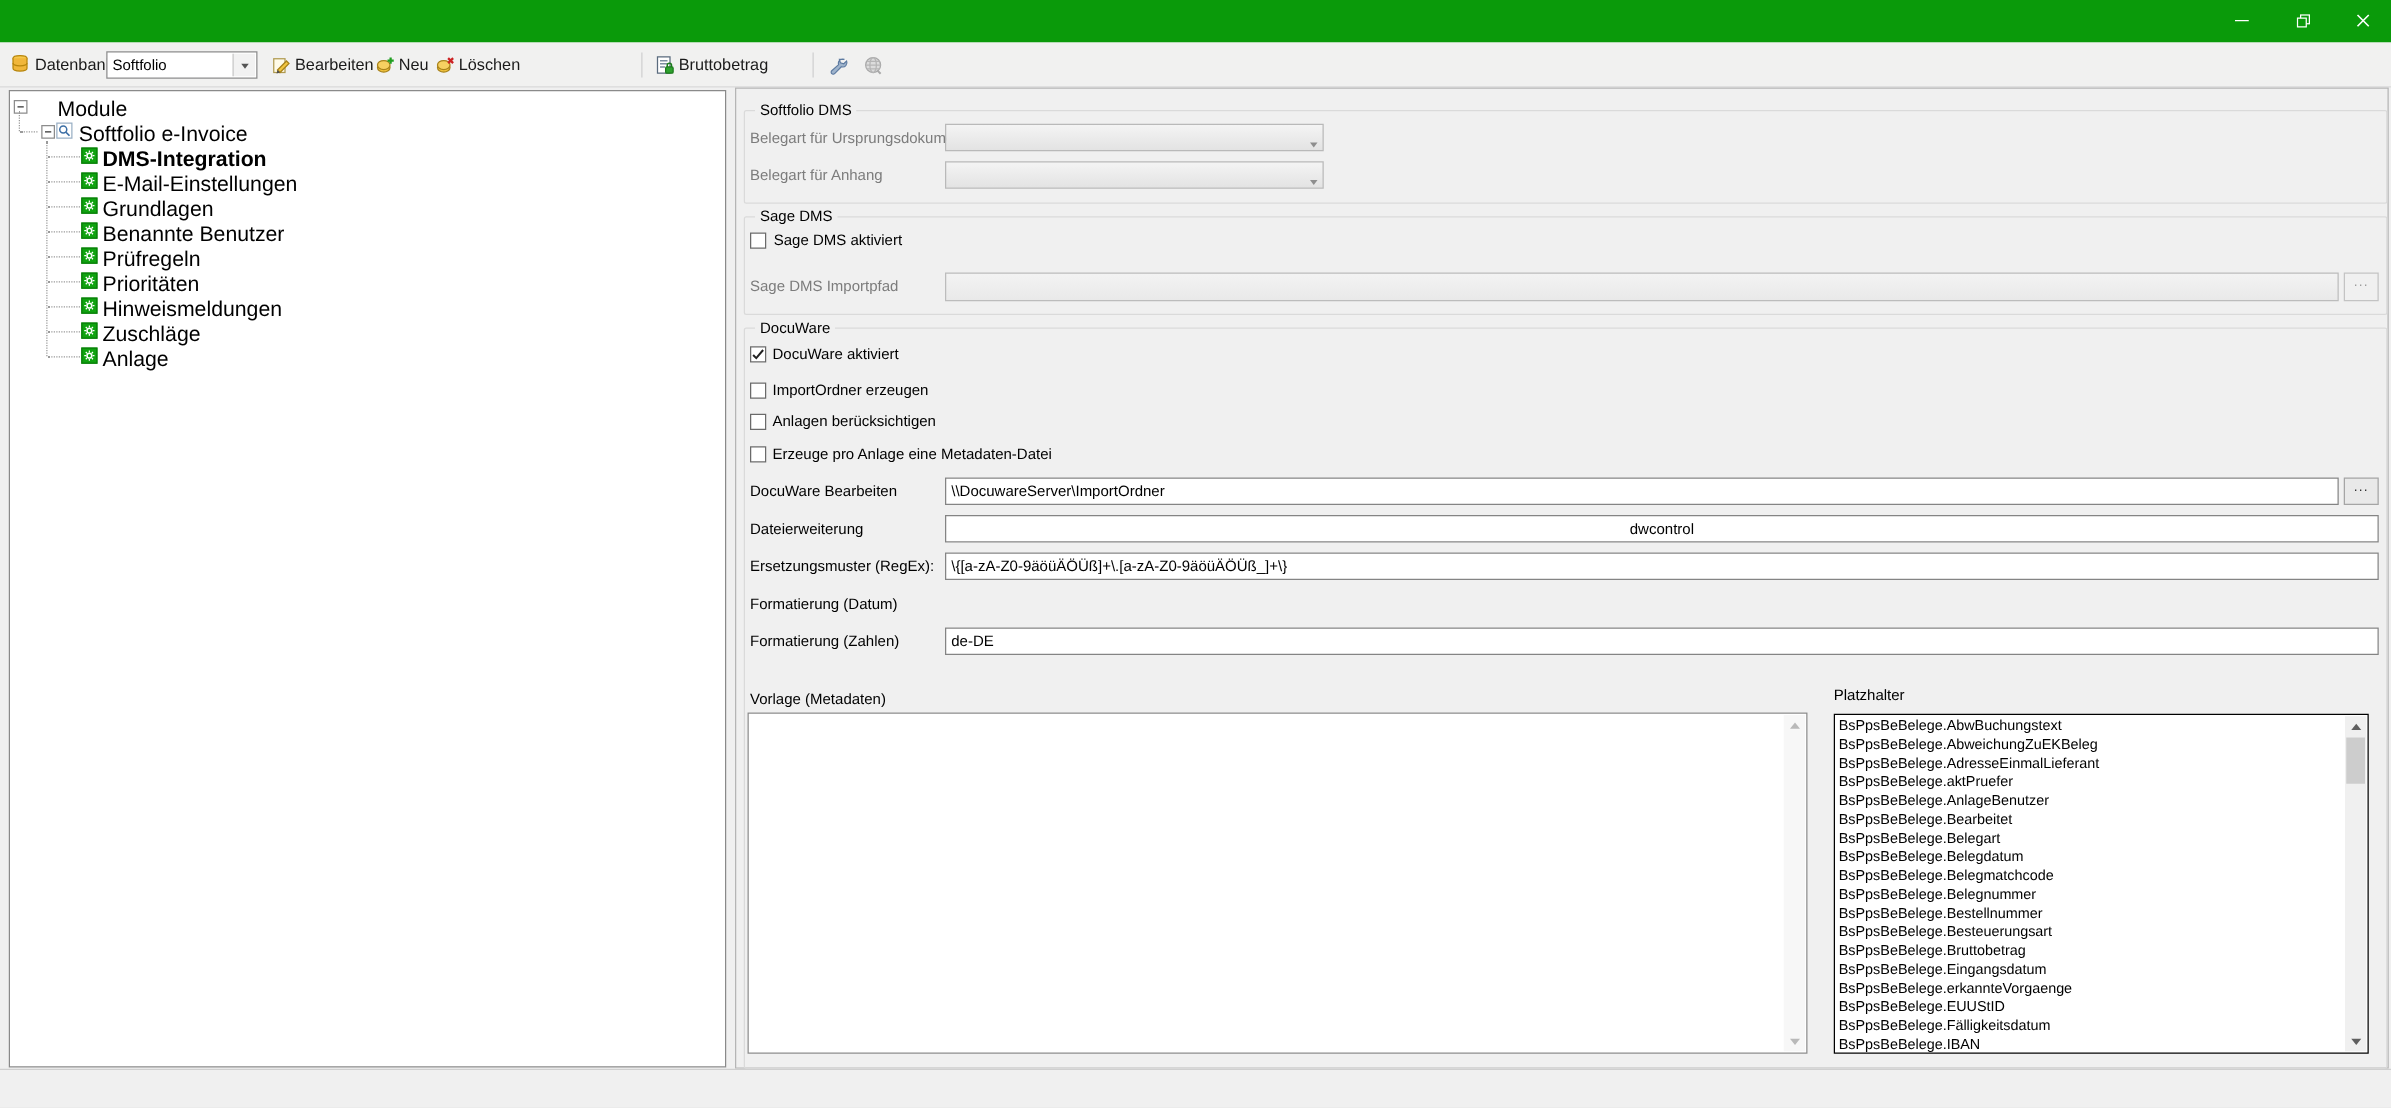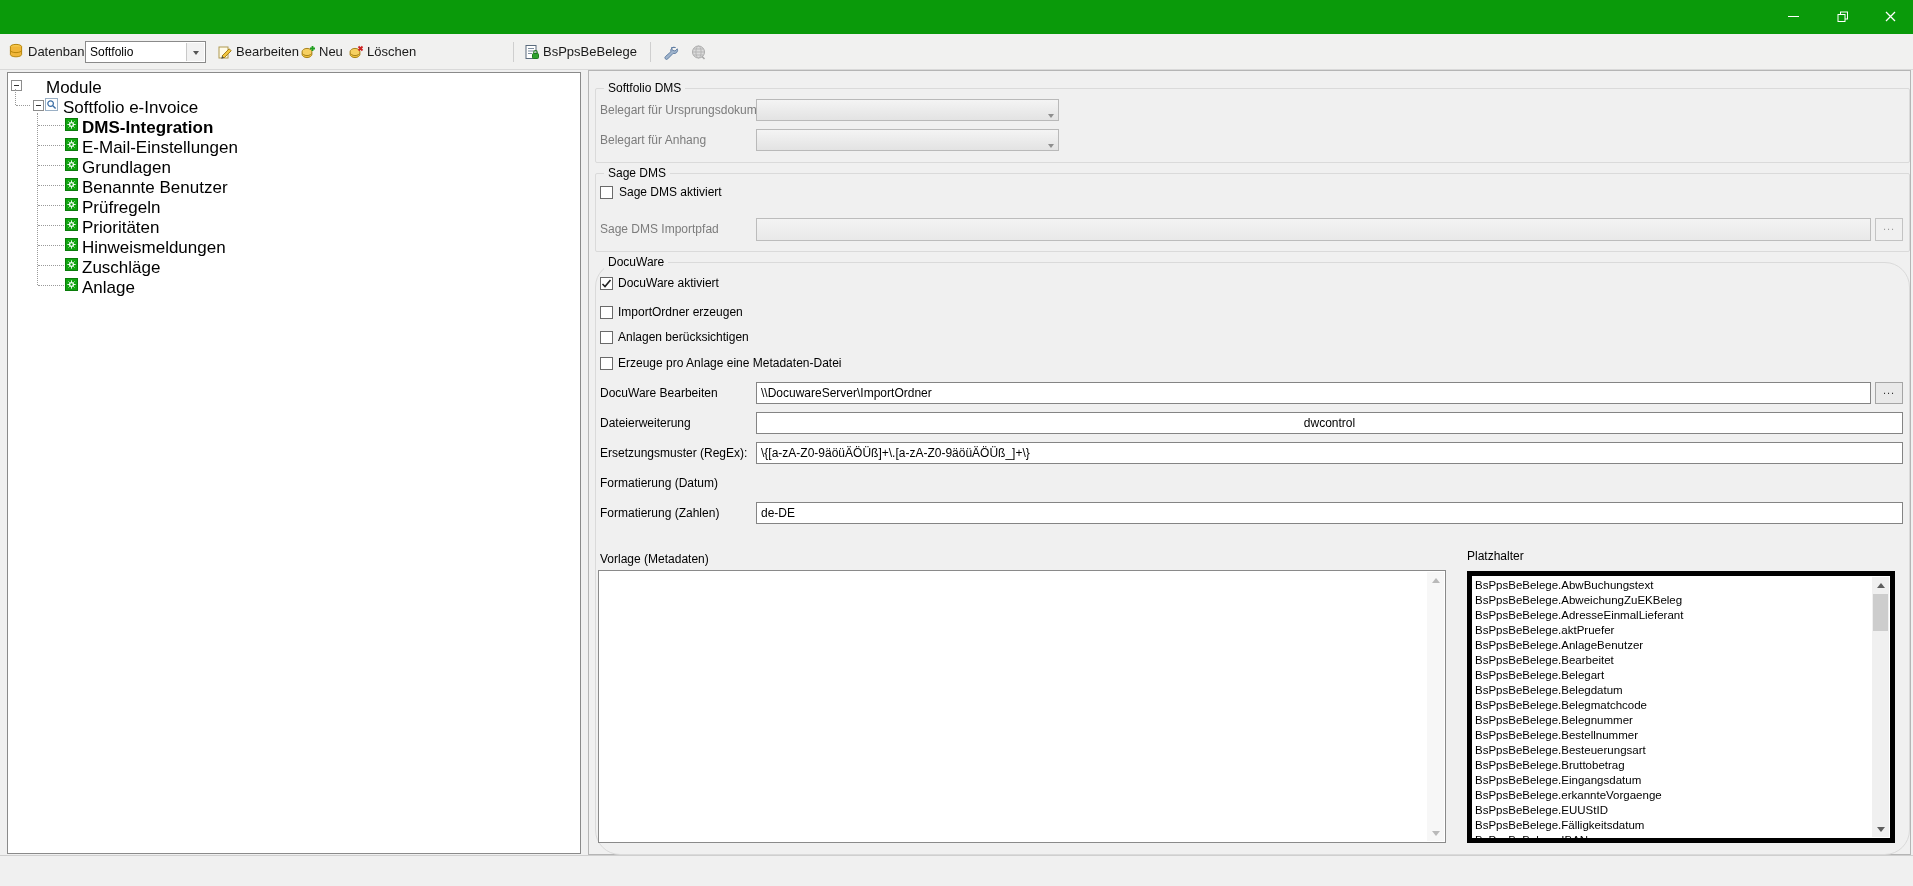--- a/index.html
+++ b/index.html
@@ -52,21 +52,21 @@
   .browse.dis{background:#f0f0f0;color:#9c9c9c;border-color:#c3c3c3;}
   .cb{position:absolute;width:13px;height:13px;background:#fff;border:1px solid #6a6a6a;box-sizing:border-box;}
   .cb svg{display:none;margin:-1px 0 0 -1px;}
   .cb.checked svg{display:block;}
   
   #vorlage-area{position:absolute;background:#fff;border:1px solid #8a8a8a;box-sizing:border-box;}
   .fake-scroll{position:absolute;top:1px;right:1px;width:17px;bottom:1px;background:#f7f7f7;}
   .sc-arrow{position:absolute;left:0;width:17px;height:16px;display:flex;align-items:center;justify-content:center;}
   .tri-up{width:0;height:0;border-left:4px solid transparent;border-right:4px solid transparent;border-bottom:5px solid #b9b9b9;}
   .tri-down{width:0;height:0;border-left:4px solid transparent;border-right:4px solid transparent;border-top:5px solid #b9b9b9;}
-  #platz-list{position:absolute;background:#fff;border:5px solid #000000;box-sizing:border-box;overflow:hidden;}
+  #platz-list{position:absolute;background:#fff;border:1px solid #000000;box-sizing:border-box;overflow:hidden;}
   #platz-items{position:absolute;left:3px;top:2px;right:20px;bottom:2px;}
   .pl-item{height:15px;line-height:15px;font-size:11.5px;white-space:nowrap;}
   #platz-scroll{background:#f0f0f0;}
   #platz-scroll .tri-up{border-bottom-color:#5f5f5f;}
   #platz-scroll .tri-down{border-top-color:#5f5f5f;}
   #platz-thumb{position:absolute;left:1px;top:17px;width:15px;height:37px;background:#cdcdcd;}
 </style>
 </head>
 <body>
 
@@ -147,21 +147,21 @@
     <span class="tb-sep" style="left:513px;"></span>
 
     <span class="tb-btn-icon" style="left:524px;">
       <svg width="16" height="16" viewBox="0 0 16 16">
           <rect x="2" y="1.5" width="10" height="13" fill="#fff" stroke="#5a6b7d"></rect>
           <path d="M4 4.5 h6 M4 7 h6 M4 9.5 h4" stroke="#7d8ea0" stroke-width="1.2"></path>
           <rect x="8.5" y="9.5" width="6" height="5" rx="1" fill="#2ea22e" stroke="#1c7a1c"></rect>
           <path d="M9.8 9.5 v-1.3 a1.7 1.7 0 0 1 3.4 0 v1.3" fill="none" stroke="#1c7a1c" stroke-width="1.2"></path>
         </svg>
     </span>
-    <span class="tb-label" style="left:543px;">BsPpsBeBelege</span>
+    <span class="tb-label" style="left:543px;">Bruttobetrag</span>
 
     <span class="tb-sep" style="left:650px;"></span>
 
     <span class="tool-sq" style="left:658px;">
       <svg width="17" height="17" viewBox="0 0 17 17">
           <path d="M13.5 3.5 a3.4 3.4 0 0 0 -4.6 4.2 L3.4 12.6 a1.6 1.6 0 0 0 2.3 2.3 L11.1 9.4 a3.4 3.4 0 0 0 4.2 -4.6 L13 7 L10.3 6.2 L9.5 3.5 Z" fill="#9fb4cc" stroke="#5d7aa0" stroke-width="0.9"></path>
         </svg>
     </span>
     <span class="tool-sq" style="left:686px;">
       <svg width="17" height="17" viewBox="0 0 17 17">
@@ -323,21 +323,21 @@
       <span class="gb-title">Sage DMS</span>
     </div>
     <span class="cb" style="left:11px;top:115px;">
       
     </span>
     <span class="flabel" style="left:30px;top:121px;">Sage DMS aktiviert</span>
     <span class="flabel dis" style="left:11px;top:158px;">Sage DMS Importpfad</span>
     <div class="dfield" style="left:167px;top:147px;width:1115px;height:23px;"></div>
     <div class="browse dis" style="left:1286px;top:147px;width:28px;height:23px;line-height:15px;">...</div>
 
-    <div class="groupbox" style="left:6px;top:191px;width:1313px;height:591px;border-radius:25px;">
+    <div class="groupbox" style="left:6px;top:191px;width:1313px;height:591px;">
       <span class="gb-title">DocuWare</span>
     </div>
 
     <span class="cb checked" style="left:11px;top:206px;">
       <svg width="13" height="13" viewBox="0 0 13 13">
           <polyline points="2.5,7 5,9.5 10.5,3" fill="none" stroke="#222" stroke-width="1.6"></polyline>
         </svg>
     </span>
     <span class="flabel" style="left:29px;top:212px;">DocuWare aktiviert</span>
 

